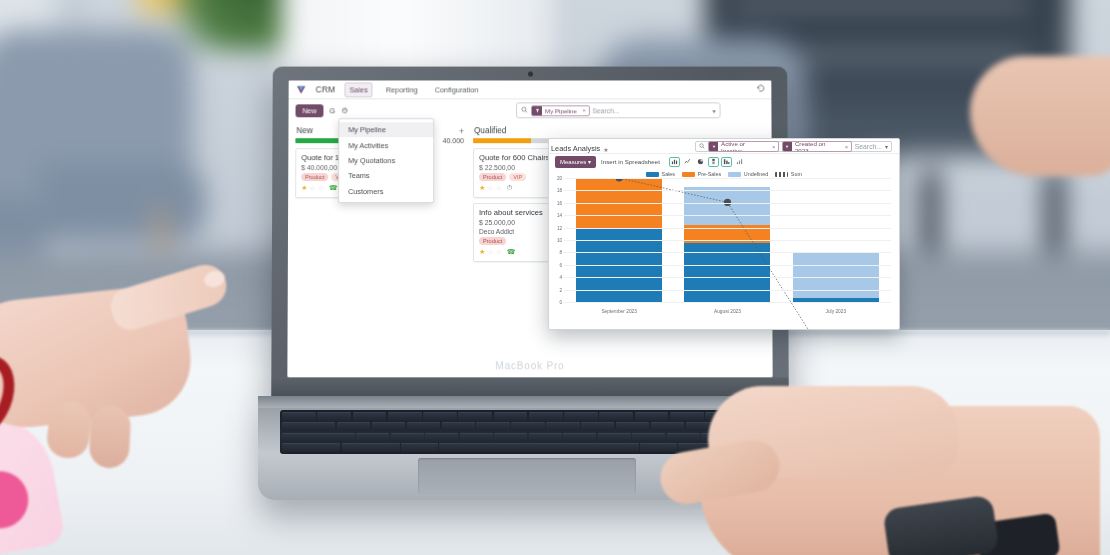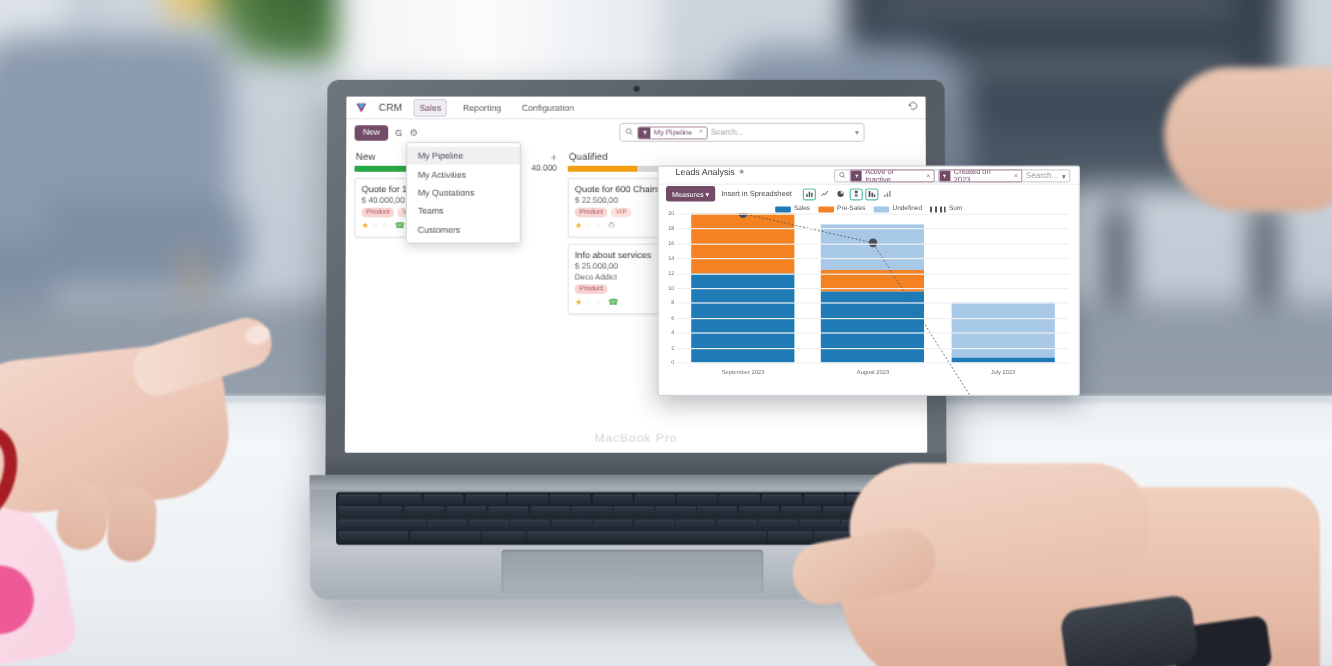--- a/index.html
+++ b/index.html
@@ -188,21 +188,21 @@
   .avatar{ position:absolute; right:4px; bottom:4px; width:10px; height:10px;
     border-radius:2px; background:#6b5b4b; overflow:hidden; }
 
   
   #leads-window{
     position:absolute; left:548px; top:138px; width:352px; height:192px;
     background:#fff; border:1px solid #d2d5d8; border-radius:2px;
     box-shadow:0 7px 20px rgba(25,35,50,.30);
     font-size:6px; color:#3c3f42; overflow:hidden; z-index:60;
   }
-  .la-top{ display:flex; align-items:flex-start; height:15px; padding:0 14px; position:relative;
+  .la-top{ display:flex; align-items:flex-end; height:15px; padding:0 2px; position:relative;
     border-bottom:1px solid #eceef0; }
   .la-title{ font-size:7.4px; color:#3b3e41; }
   .la-star{ margin-left:3px; color:#8a8e93; font-size:6px; }
   .la-search{ position:absolute; left:146px; top:2px; width:197px; height:11px;
     border:1px solid #ced2d6; border-radius:2px; display:flex; align-items:center; gap:3px; padding:0 3px; }
   .la-toolbar{ display:flex; align-items:center; gap:5px; height:15px; padding:0 6px; }
   .measures{ background:#714b67; color:#fff; font-size:6px; padding:2.5px 5px; border-radius:2px; }
   .ins-sheet{ font-size:6.2px; color:#4a4d51; }
   .ibtns{ display:flex; gap:2px; margin-left:4px; }
   .ibtn{ width:11px; height:10px; border:1px solid #d5d8db; border-radius:2px;

